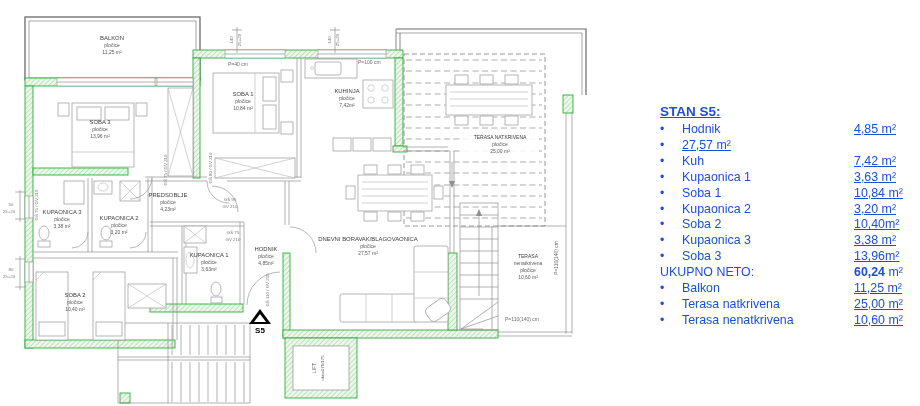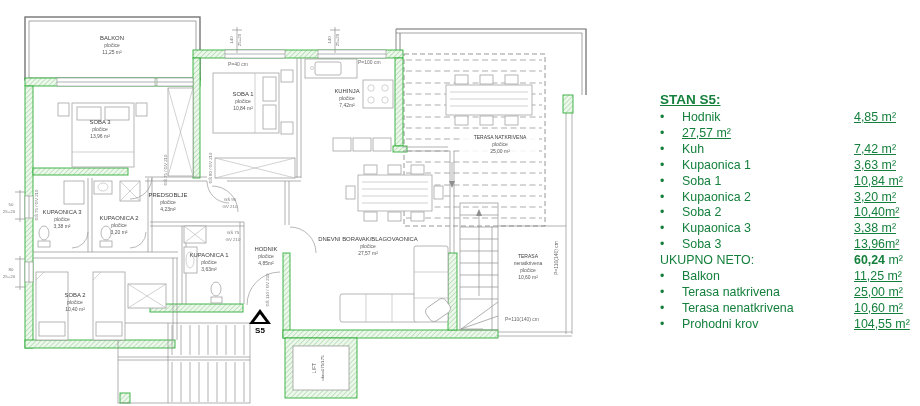--- a/index.html
+++ b/index.html
@@ -17,21 +17,21 @@
   .deck{stroke:#8a8a8a;stroke-width:.7;stroke-dasharray:6 3.5;fill:none;}
   .dashb{stroke:#7d7d7d;stroke-width:.8;stroke-dasharray:5 3;fill:none;}
   .arc{stroke:#9a9a9a;stroke-width:.7;fill:none;}
   .rl{font-size:5.9px;fill:#3c3c3c;text-anchor:middle;}
   .rs{font-size:5px;fill:#595959;text-anchor:middle;}
   .dim{font-size:4.4px;fill:#787878;text-anchor:middle;}
   .pd{font-size:5px;fill:#6d6d6d;}
   .s5t{font-size:8px;font-weight:bold;fill:#000;text-anchor:middle;}
 
   
-  .legend{position:absolute;left:660px;top:92px;width:258px;color:#15803d;}
+  .legend{position:absolute;left:660px;top:104px;width:258px;color:#1d4ed8;}
   .legend-title{font-size:13.5px;font-weight:bold;text-decoration:underline;margin-bottom:3px;}
   .lrow{display:flex;font-size:12.4px;line-height:15.9px;}
   .lbullet{width:22px;flex:none;}
   .lbullet::before{content:"•";}
   .llabel{width:172px;flex:none;}
   .lvalue{flex:1;text-decoration:underline;}
   .trow{display:flex;font-size:12.4px;line-height:15.9px;}
   .tlabel{width:194px;flex:none;font-weight:normal;}
   .tvalue{flex:1;}
   .tvalue .bold{font-weight:bold;}
@@ -385,20 +385,15 @@
     <div class="lrow">
         <span class="lbullet"></span>
         <span class="llabel">Terasa natkrivena</span>
         <span class="lvalue">25,00 m²</span>
       </div>
     <div class="lrow">
         <span class="lbullet"></span>
         <span class="llabel">Terasa nenatkrivena</span>
         <span class="lvalue">10,60 m²</span>
       </div>
-    <div class="lrow">
-        <span class="lbullet"></span>
-        <span class="llabel">Prohodni krov</span>
-        <span class="lvalue">104,55 m²</span>
-      </div>
   </div>
 
 </div>
 
 </body></html>

